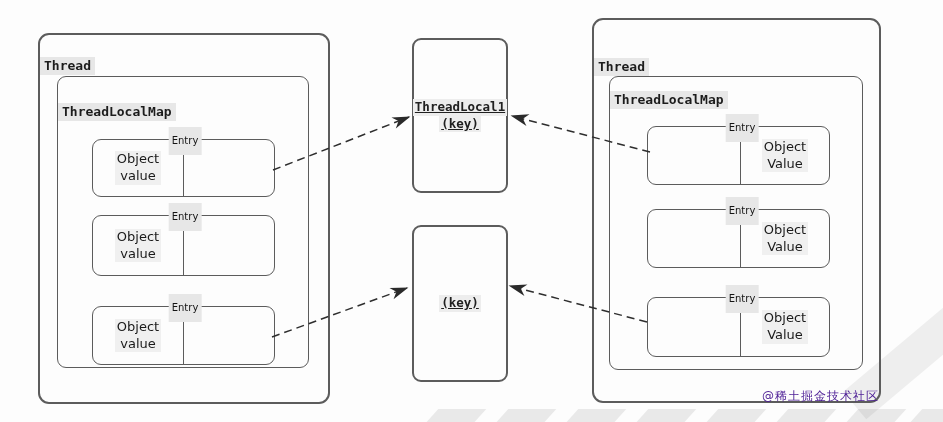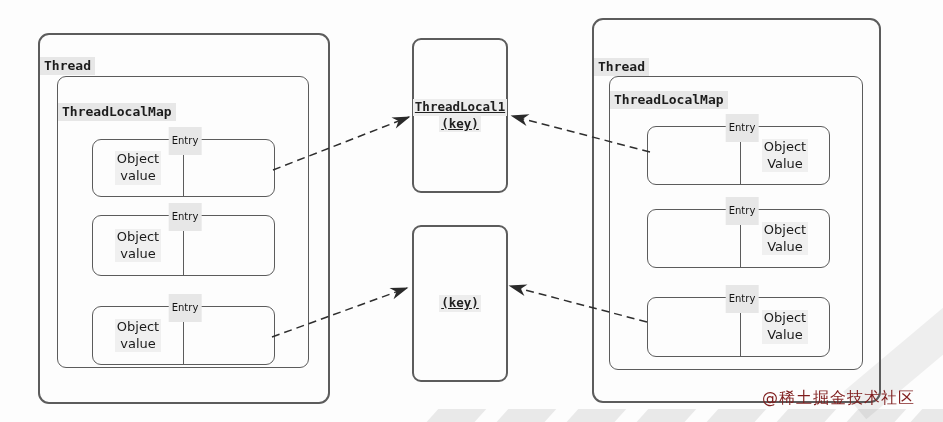--- a/index.html
+++ b/index.html
@@ -45,21 +45,21 @@
   .cell-divider { border-right:1.7px solid #5c5c5c; }
   .cell-grow { flex:1; }
   .entry-value {
     font-size:13px; line-height:1.3; text-align:center;
     white-space:pre-line; color:#1a1a1a;
     background:#f0f0f0; padding:0 2px;
   }
   .arrows { position:absolute; left:0; top:0; width:943px; height:422px; pointer-events:none; z-index:3; }
   .watermark {
     position:absolute; left:762px; top:388px; z-index:4;
-    font-size:16px; color:#7f1d1d; letter-spacing:1px;
+    font-size:12px; color:#4c1d95; letter-spacing:1px;
   }
   .stripe {
     position:absolute; top:409px; height:14px; width:48px;
     background:rgba(60,60,60,0.10); transform:skewX(-42deg); z-index:0;
   }
   .corner-band {
     position:absolute; left:836px; top:336px; width:160px; height:36px;
     background:rgba(60,60,60,0.08); transform:rotate(-40deg); z-index:0;
   }
 </style>

